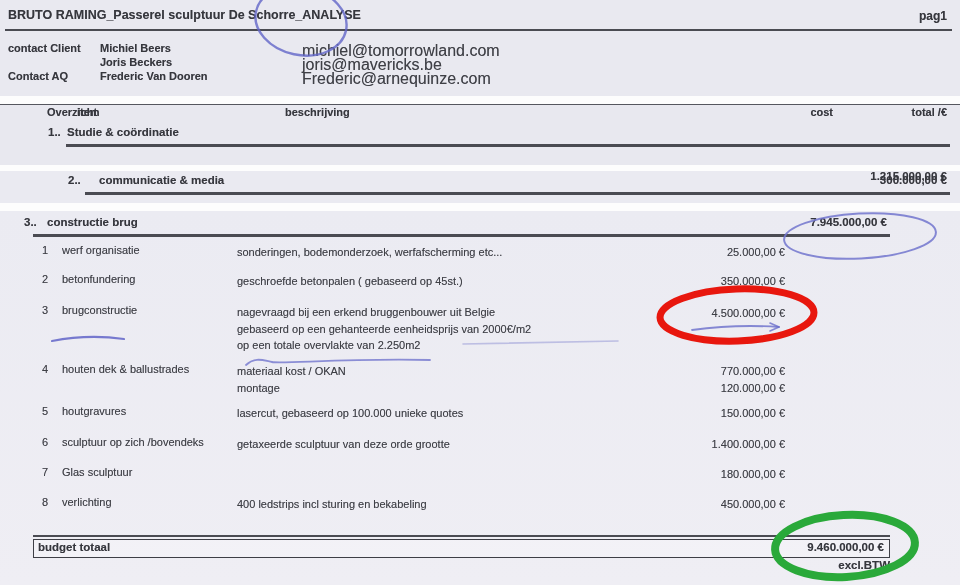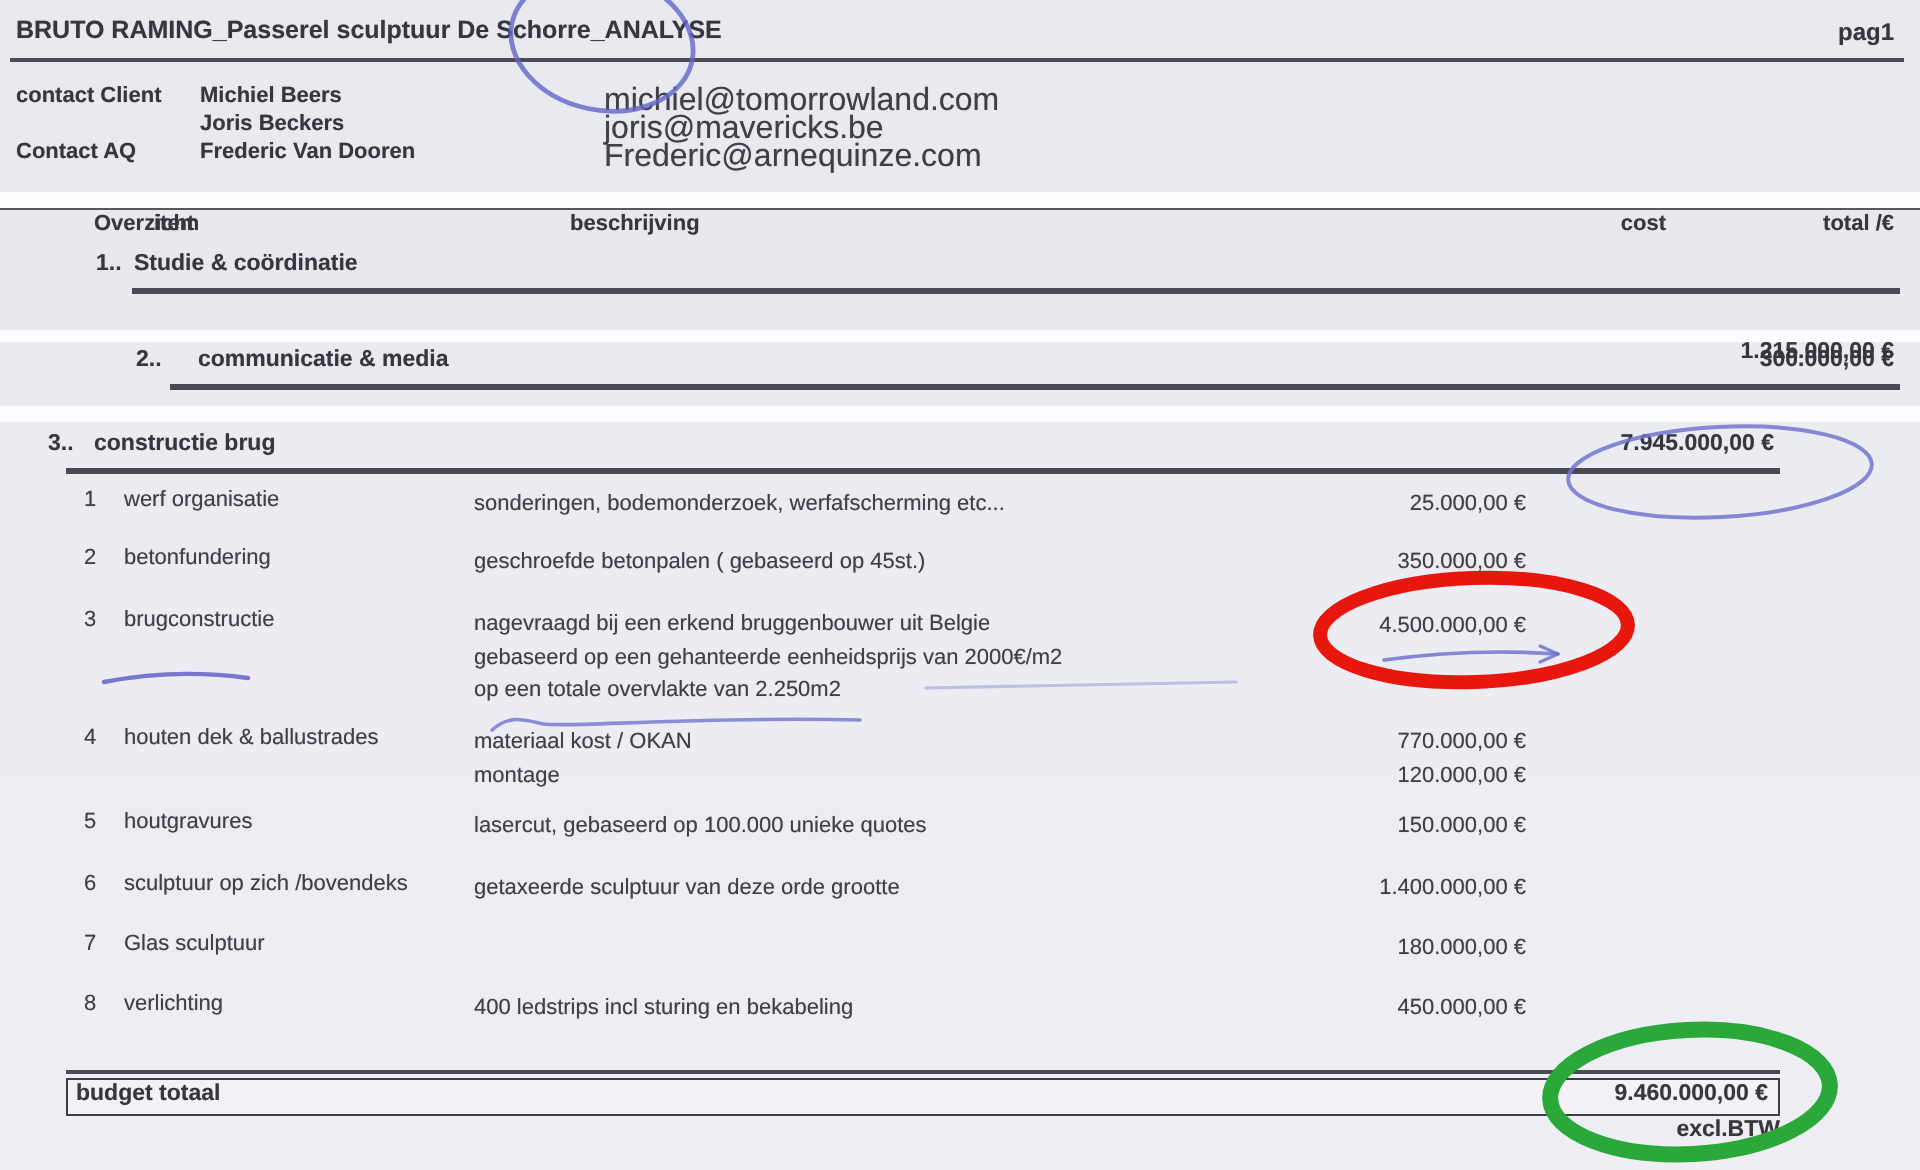--- a/index.html
+++ b/index.html
@@ -39,21 +39,21 @@
   .sec1-num{top:126px;left:48px;}  .sec1-lab{top:126px;left:67px;text-align:right;}  .sec1-tot{top:126px;right:13px;margin-top:44px;}
   .sec1-rule{top:144px;left:66px;right:10px;}
   .sec2-num{top:174px;left:68px;}  .sec2-lab{top:174px;left:87px;margin-left:12px;}  .sec2-tot{top:174px;right:13px;}
   .sec2-rule{top:192px;left:85px;right:10px;}
   .sec3-num{top:216px;left:24px;}  .sec3-lab{top:216px;left:47px;}  .sec3-tot{top:216px;right:73px;}
   .sec3-rule{top:234px;left:33px;right:70px;}
   
   .dnum{left:42px;}
   .ditem{left:62px;}
   .ddesc{left:237px;line-height:16.5px;white-space:nowrap;}
-  .dcost{right:197px;line-height:16.5px;}
+  .dcost{right:175px;line-height:16.5px;}
   
   .bud-rule{top:535px;left:33px;right:70px;height:1.5px;}
   .bud-box{position:absolute;top:539px;left:33px;right:70px;height:19px;border:1.5px solid #3e3f46;box-sizing:border-box;background:rgba(255,255,255,.25);}
   .bud-label{top:541px;left:38px;font-size:11.5px;}
   .bud-div{position:absolute;top:539px;left:777px;width:1.2px;height:19px;background:#3e3f46;}
   .bud-total{top:541px;right:76px;font-size:11.5px;}
   .bud-note{top:559px;right:70px;font-size:11.5px;}
   svg.anno{position:absolute;top:0;left:0;pointer-events:none;}
 </style>
 </head>

